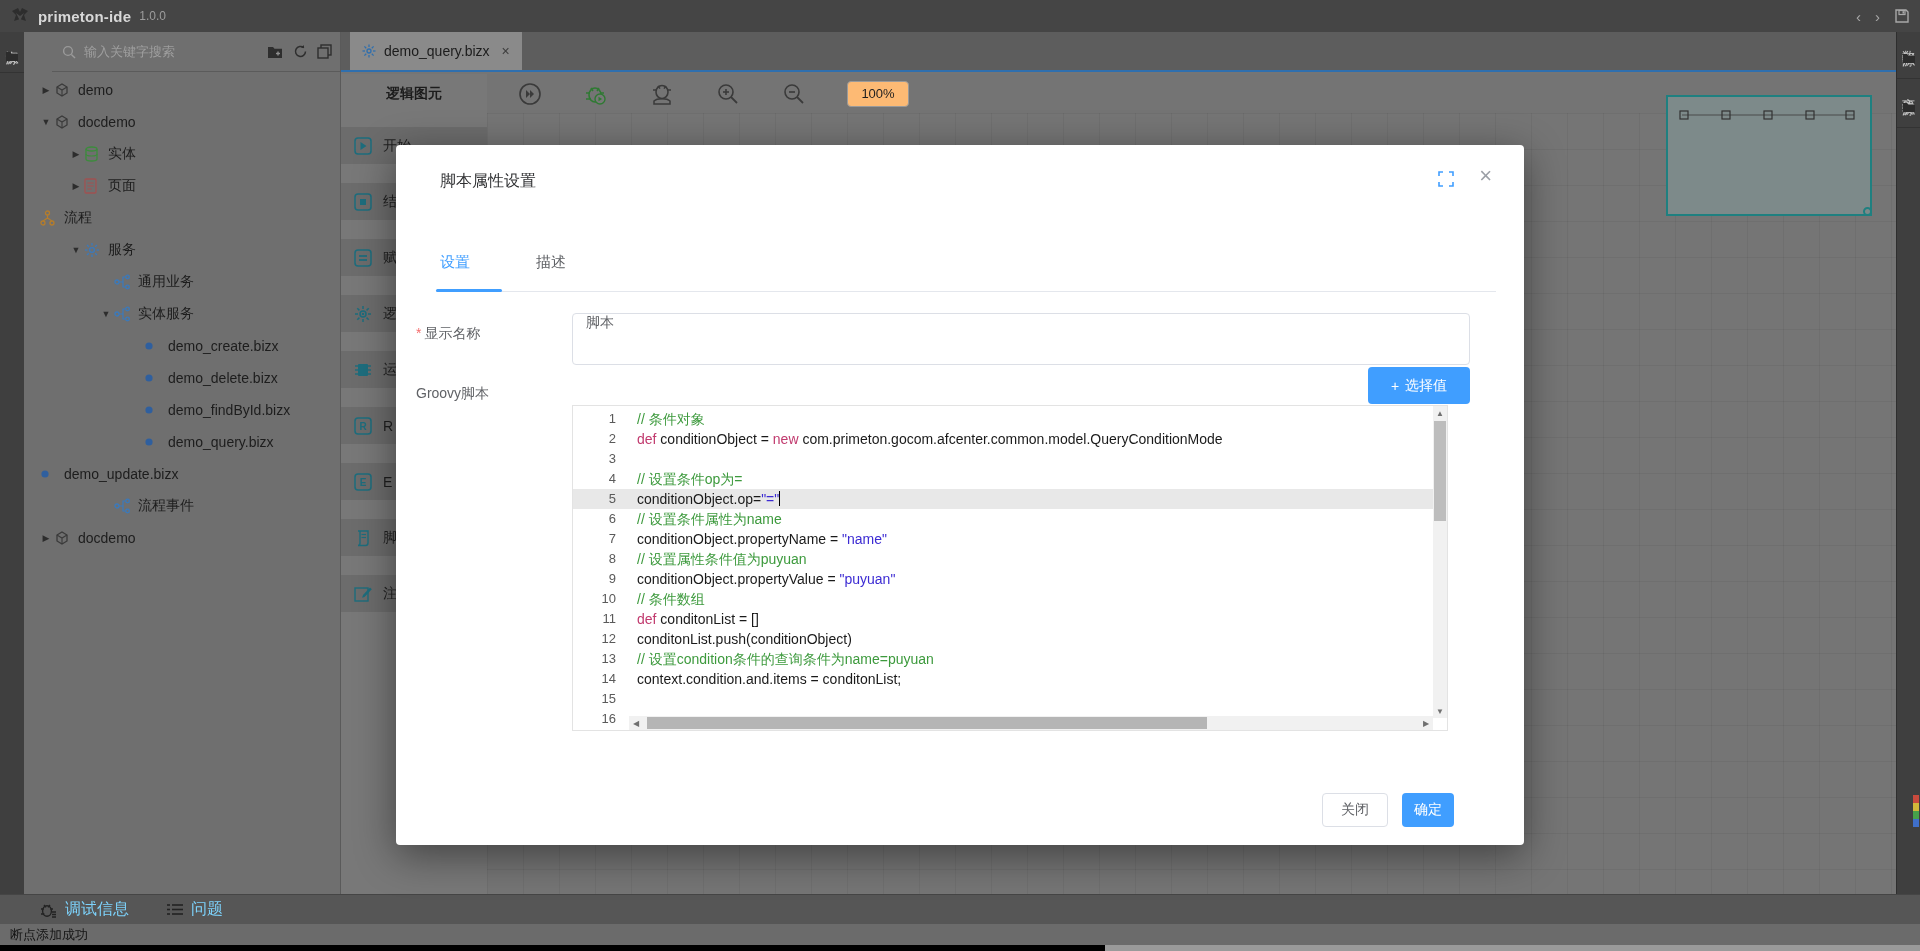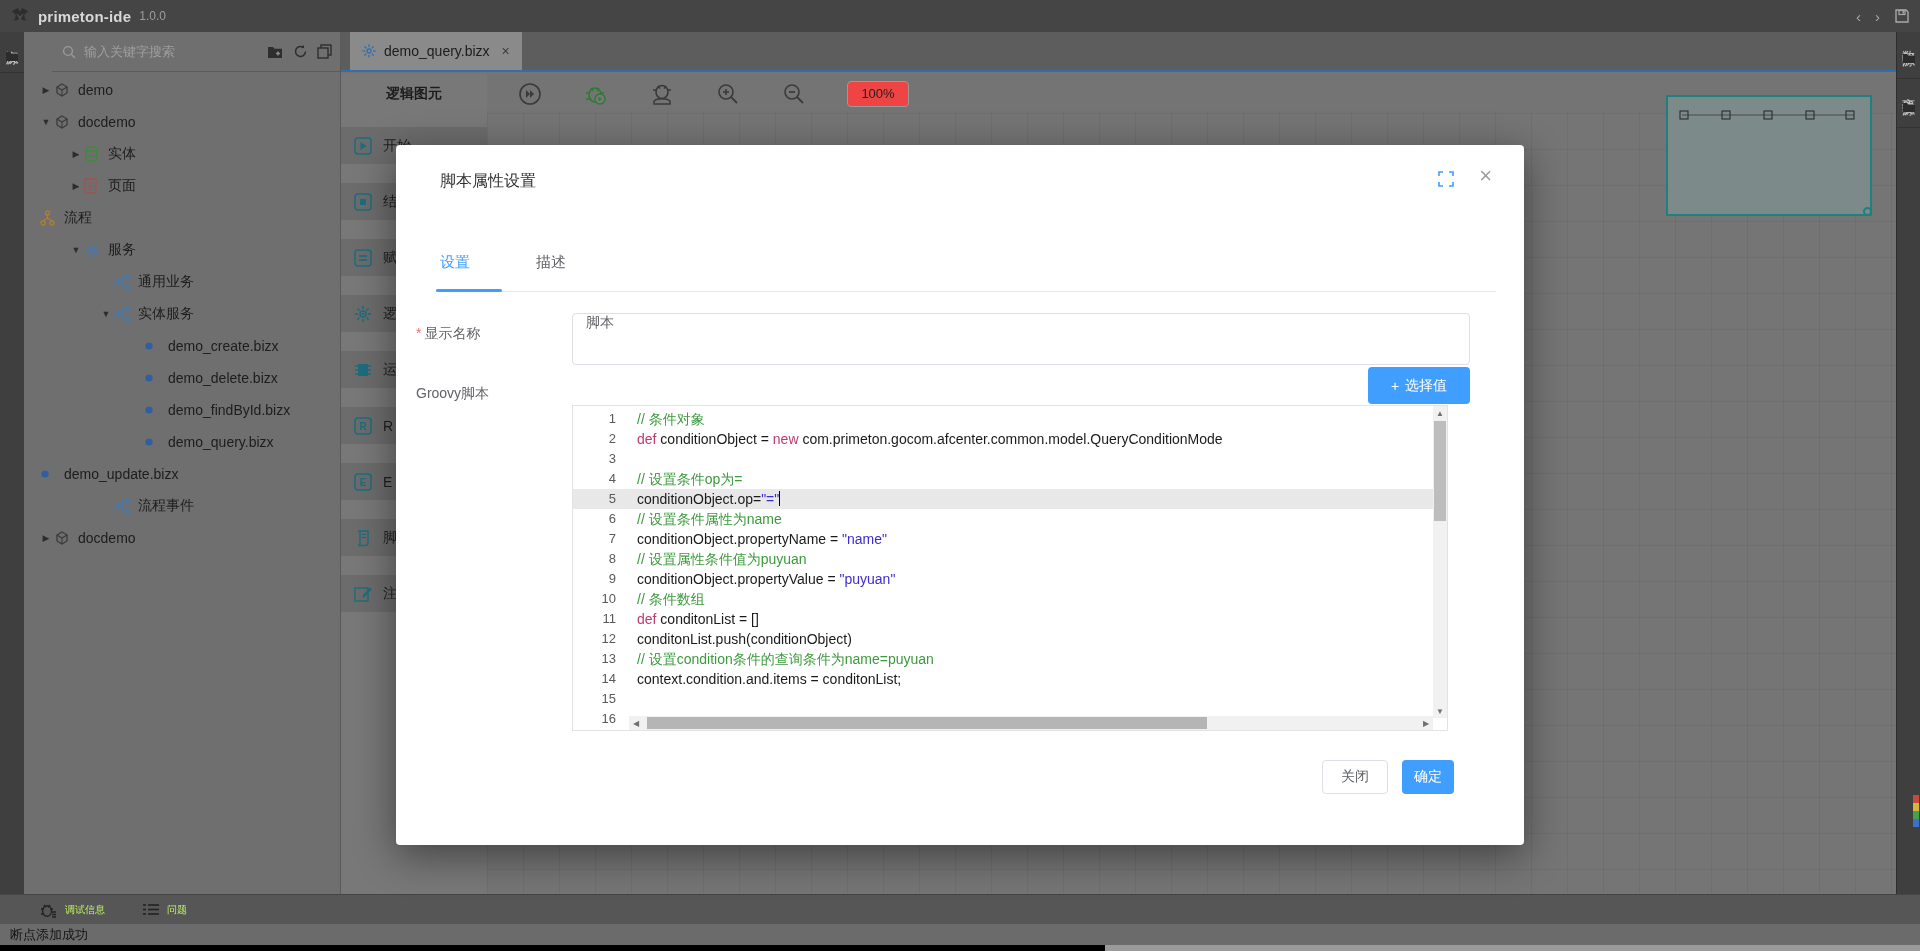--- a/index.html
+++ b/index.html
@@ -35,38 +35,38 @@
   .tree-label{margin-left:4px;}
 
   
   .tabstrip{position:absolute;left:341px;top:32px;width:1555px;height:40px;background:#5d5d5d;border-bottom:2px solid #2f6fae;}
   .doc-tab{position:absolute;left:9px;top:0;height:38px;background:#8a8a8a;display:flex;align-items:center;padding:0 12px;gap:8px;font-size:14px;color:#1c1c1c;cursor:pointer;}
   .doc-tab .close-x{color:#3c3c3c;font-size:14px;margin-left:4px;}
   .band{position:absolute;left:341px;top:74px;width:1555px;height:39px;border-bottom:1px solid #636363;}
   .palette-head{position:absolute;left:0;top:0;width:146px;height:39px;background:#787878;display:flex;align-items:center;justify-content:center;font-size:14px;font-weight:bold;color:#1c1c1c;}
   .toolbar{position:absolute;left:146px;top:0;right:0;height:39px;background:#747474;display:flex;align-items:center;gap:40px;padding-left:30px;}
   .tool-btn{width:26px;height:26px;display:flex;align-items:center;justify-content:center;cursor:pointer;}
-  .zoom-box{width:62px;height:26px;border:1px solid #9a9a9a;border-radius:4px;background:#ef4444;color:#1f1f1f;font-size:13px;display:flex;align-items:center;justify-content:center;cursor:pointer;}
+  .zoom-box{width:62px;height:26px;border:1px solid #9a9a9a;border-radius:4px;background:#fdba74;color:#1f1f1f;font-size:13px;display:flex;align-items:center;justify-content:center;cursor:pointer;}
 
   
   .palette{position:absolute;left:341px;top:113px;width:146px;height:781px;background:#787878;padding-top:14px;overflow:hidden;}
   .pal-item{height:37px;margin:0 0 19px 0;background:#6c6c6c;display:flex;align-items:center;padding-left:12px;gap:10px;font-size:14px;color:#1e1e1e;white-space:nowrap;overflow:hidden;cursor:grab;}
 
   
   .canvas{position:absolute;left:487px;top:113px;width:1409px;height:781px;background:#757575;
     background-image:linear-gradient(rgba(0,0,0,.055) 1px,transparent 1px),linear-gradient(90deg,rgba(0,0,0,.055) 1px,transparent 1px);
     background-size:36px 36px;}
   .minimap{position:absolute;left:1666px;top:95px;width:206px;height:121px;background:#7d8a8a;border:2px solid #1f8080;}
   .minimap .handle{position:absolute;right:-2px;bottom:-2px;width:9px;height:9px;border:2px solid #1f8080;border-radius:50%;background:#7d8a8a;}
   .rainbow{position:absolute;left:1913px;top:795px;width:6px;height:32px;display:flex;flex-direction:column;}
   .rainbow div{flex:1;}
 
   
   .bottombar{position:absolute;left:0;top:894px;width:1920px;height:30px;background:#565656;border-top:1px solid #454545;display:flex;align-items:center;gap:38px;padding-left:40px;}
-  .bb-item{display:flex;align-items:center;gap:8px;font-size:10px;color:#bef264;cursor:pointer;}
+  .bb-item{display:flex;align-items:center;gap:8px;font-size:16px;color:#7dd3fc;cursor:pointer;}
   .statusbar{position:absolute;left:0;top:924px;width:1920px;height:21px;background:#6b6b6b;display:flex;align-items:center;padding-left:10px;font-size:13px;color:#141414;}
   .blackstrip{position:absolute;left:0;top:945px;width:1105px;height:6px;background:#000;}
   .graystrip{position:absolute;left:1105px;top:945px;width:815px;height:6px;background:#9a9a9a;}
 
   
   .backdrop{position:absolute;inset:0;background:transparent;}
   .modal{position:absolute;left:396px;top:145px;width:1128px;height:700px;background:#fff;border-radius:4px;box-shadow:0 10px 40px rgba(0,0,0,.45);}
   .modal-title{position:absolute;left:44px;top:26px;font-size:16px;color:#303133;}
   .modal-expand{position:absolute;right:70px;top:26px;cursor:pointer;}
   .modal-close{position:absolute;right:32px;top:20px;font-size:22px;color:#9b9fa6;cursor:pointer;line-height:1;}
@@ -92,21 +92,21 @@
   .tok-s{color:#3c2bd3;}
   .tok-p{color:#1a1a1a;}
   .cursor{display:inline-block;width:1px;height:15px;background:#000;vertical-align:-2px;}
   .vscroll{position:absolute;right:0;top:0;width:14px;height:312px;background:#f1f1f1;}
   .vthumb{position:absolute;left:1px;top:15px;width:12px;height:100px;background:#bdbdbd;cursor:pointer;}
   .varr{position:absolute;left:0;width:14px;height:14px;color:#707070;font-size:8px;display:flex;align-items:center;justify-content:center;cursor:pointer;}
   .hscroll{position:absolute;left:56px;right:14px;bottom:0;height:14px;background:#f1f1f1;}
   .hthumb{position:absolute;left:18px;top:1px;width:560px;height:12px;background:#b5b5b5;cursor:pointer;}
   .harr{position:absolute;top:0;width:14px;height:14px;color:#707070;font-size:8px;display:flex;align-items:center;justify-content:center;cursor:pointer;}
 
-  .modal-footer-btn{position:absolute;top:615px;height:34px;border-radius:4px;font-size:14px;display:flex;align-items:center;justify-content:center;cursor:pointer;}
+  .modal-footer-btn{position:absolute;top:648px;height:34px;border-radius:4px;font-size:14px;display:flex;align-items:center;justify-content:center;cursor:pointer;}
   .btn-close{left:926px;width:66px;background:#fff;border:1px solid #dcdfe6;color:#606266;}
   .btn-ok{left:1006px;width:52px;background:#409eff;color:#fff;}
 </style>
 </head>
 <body>
 
 <div id="app">
 
   <div class="titlebar">
     <svg class="logo" viewBox="0 0 20 20">

